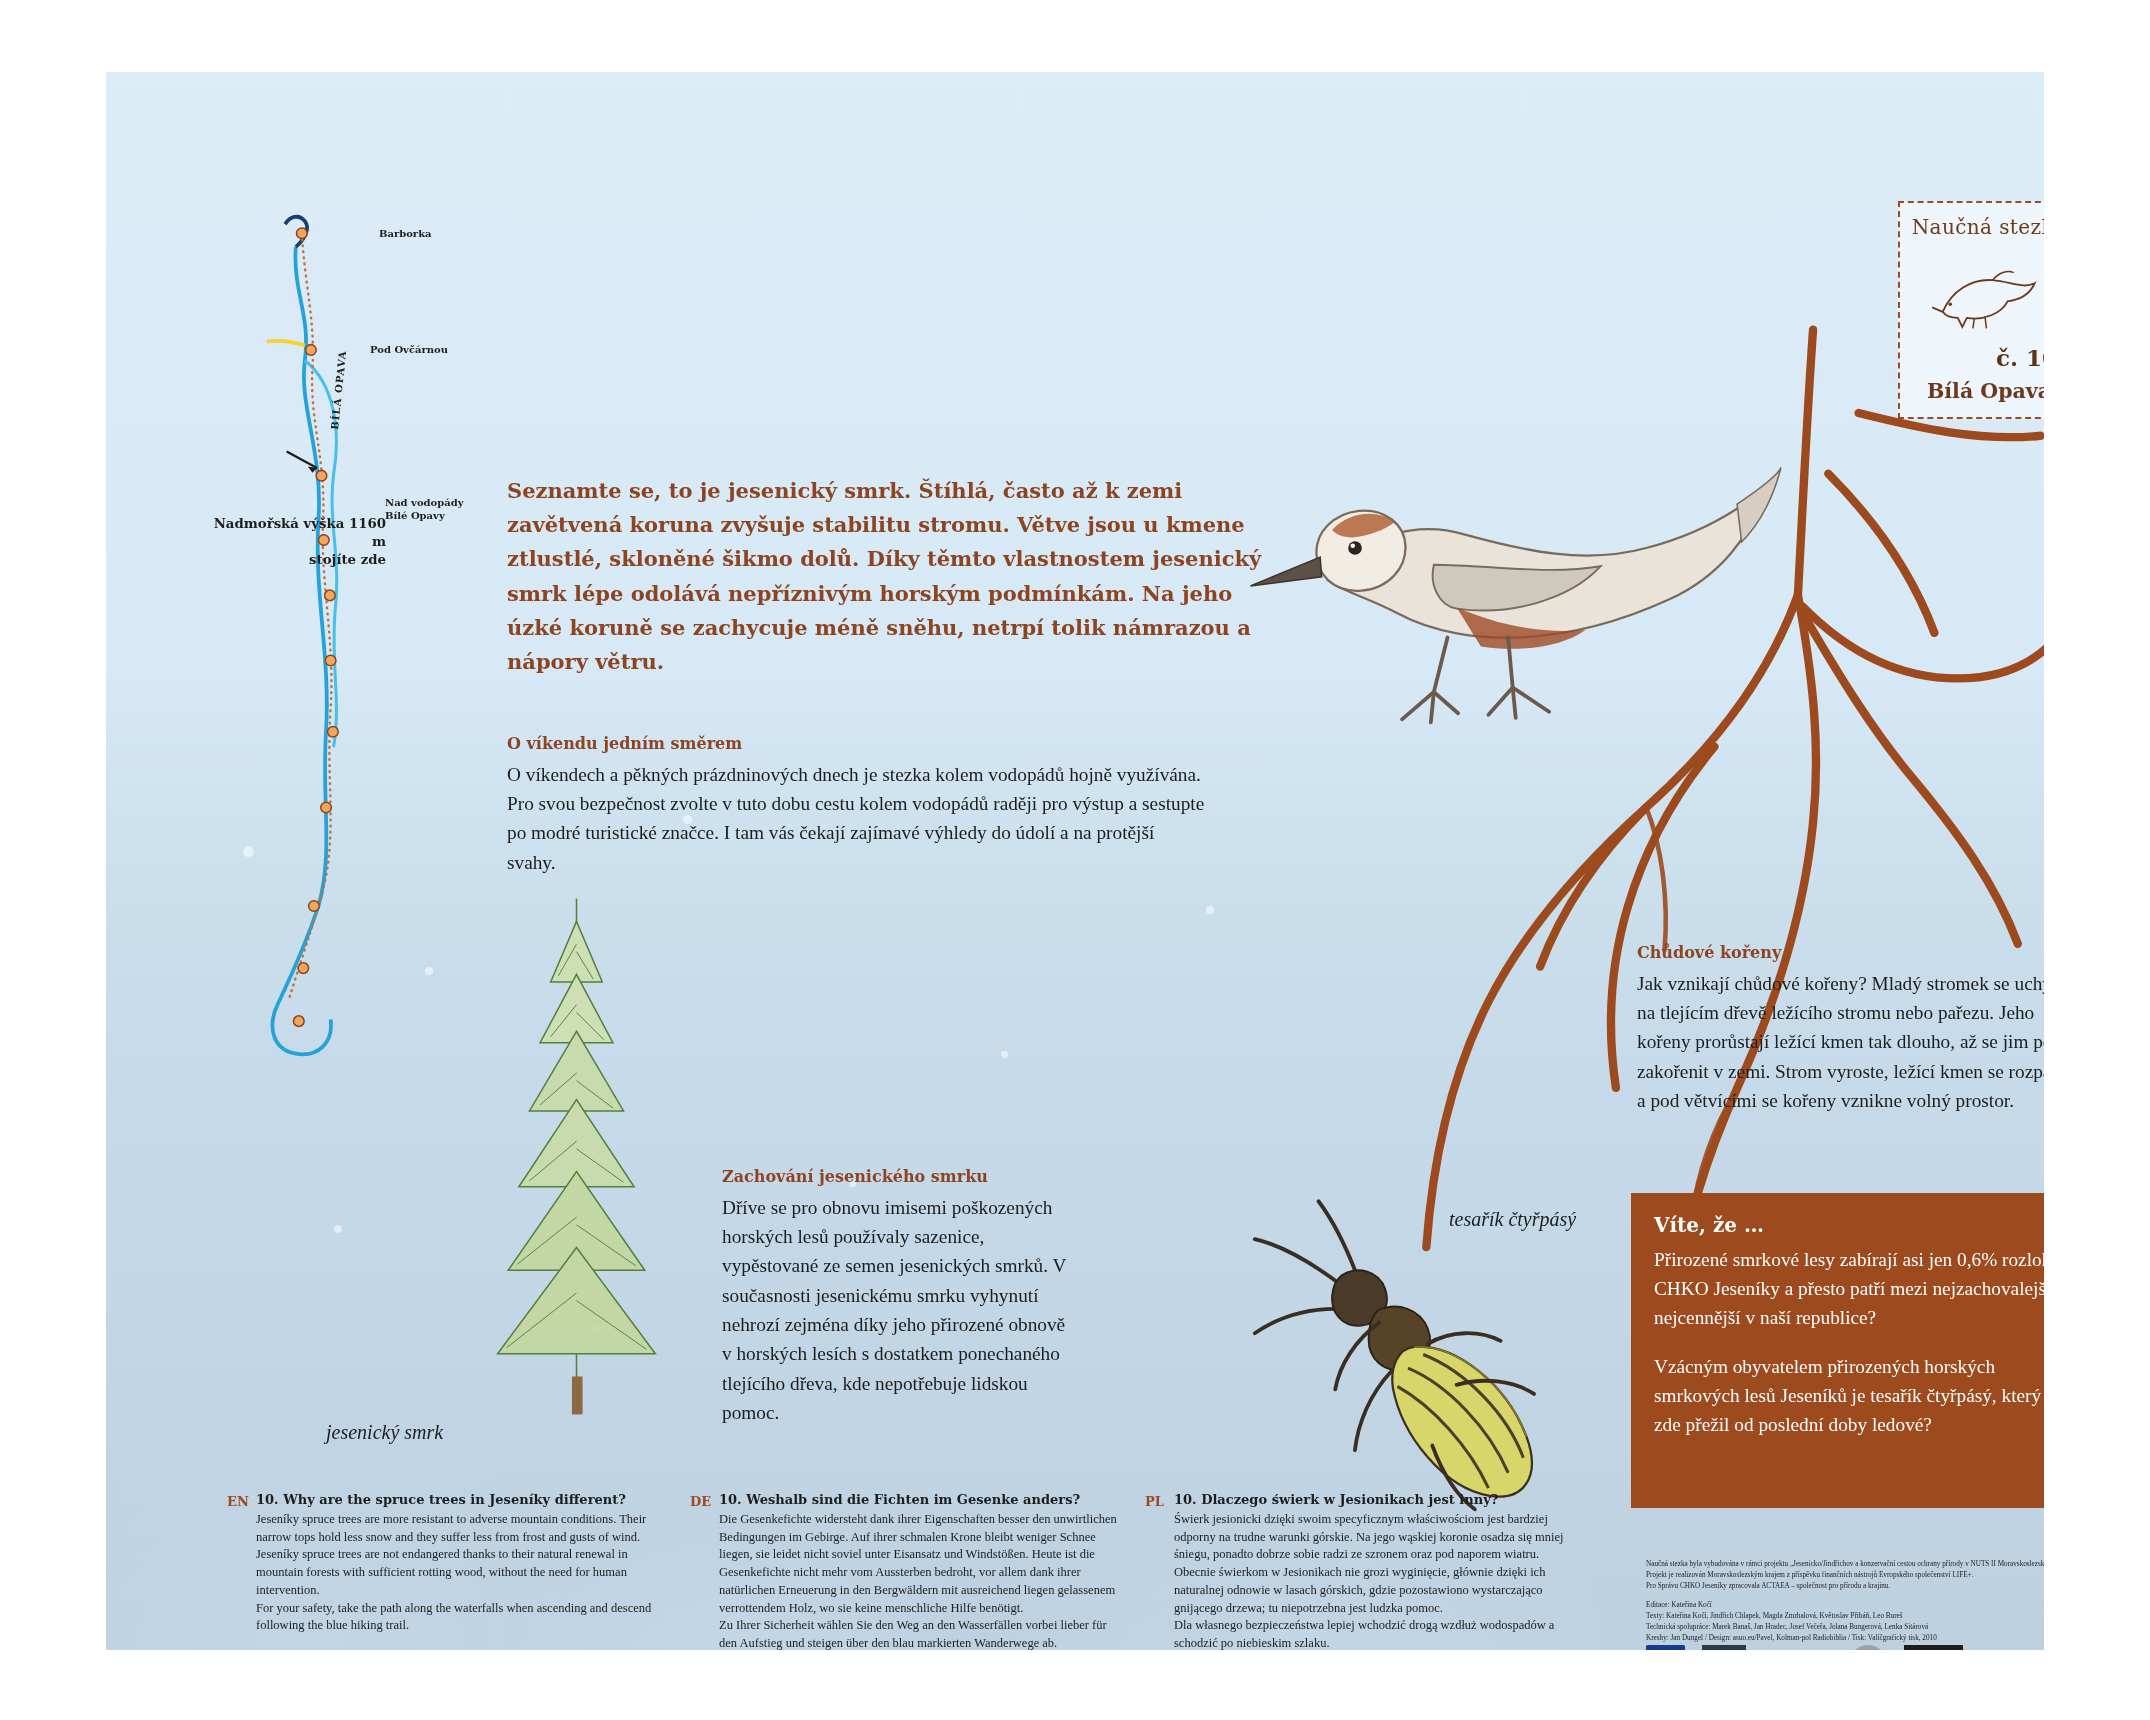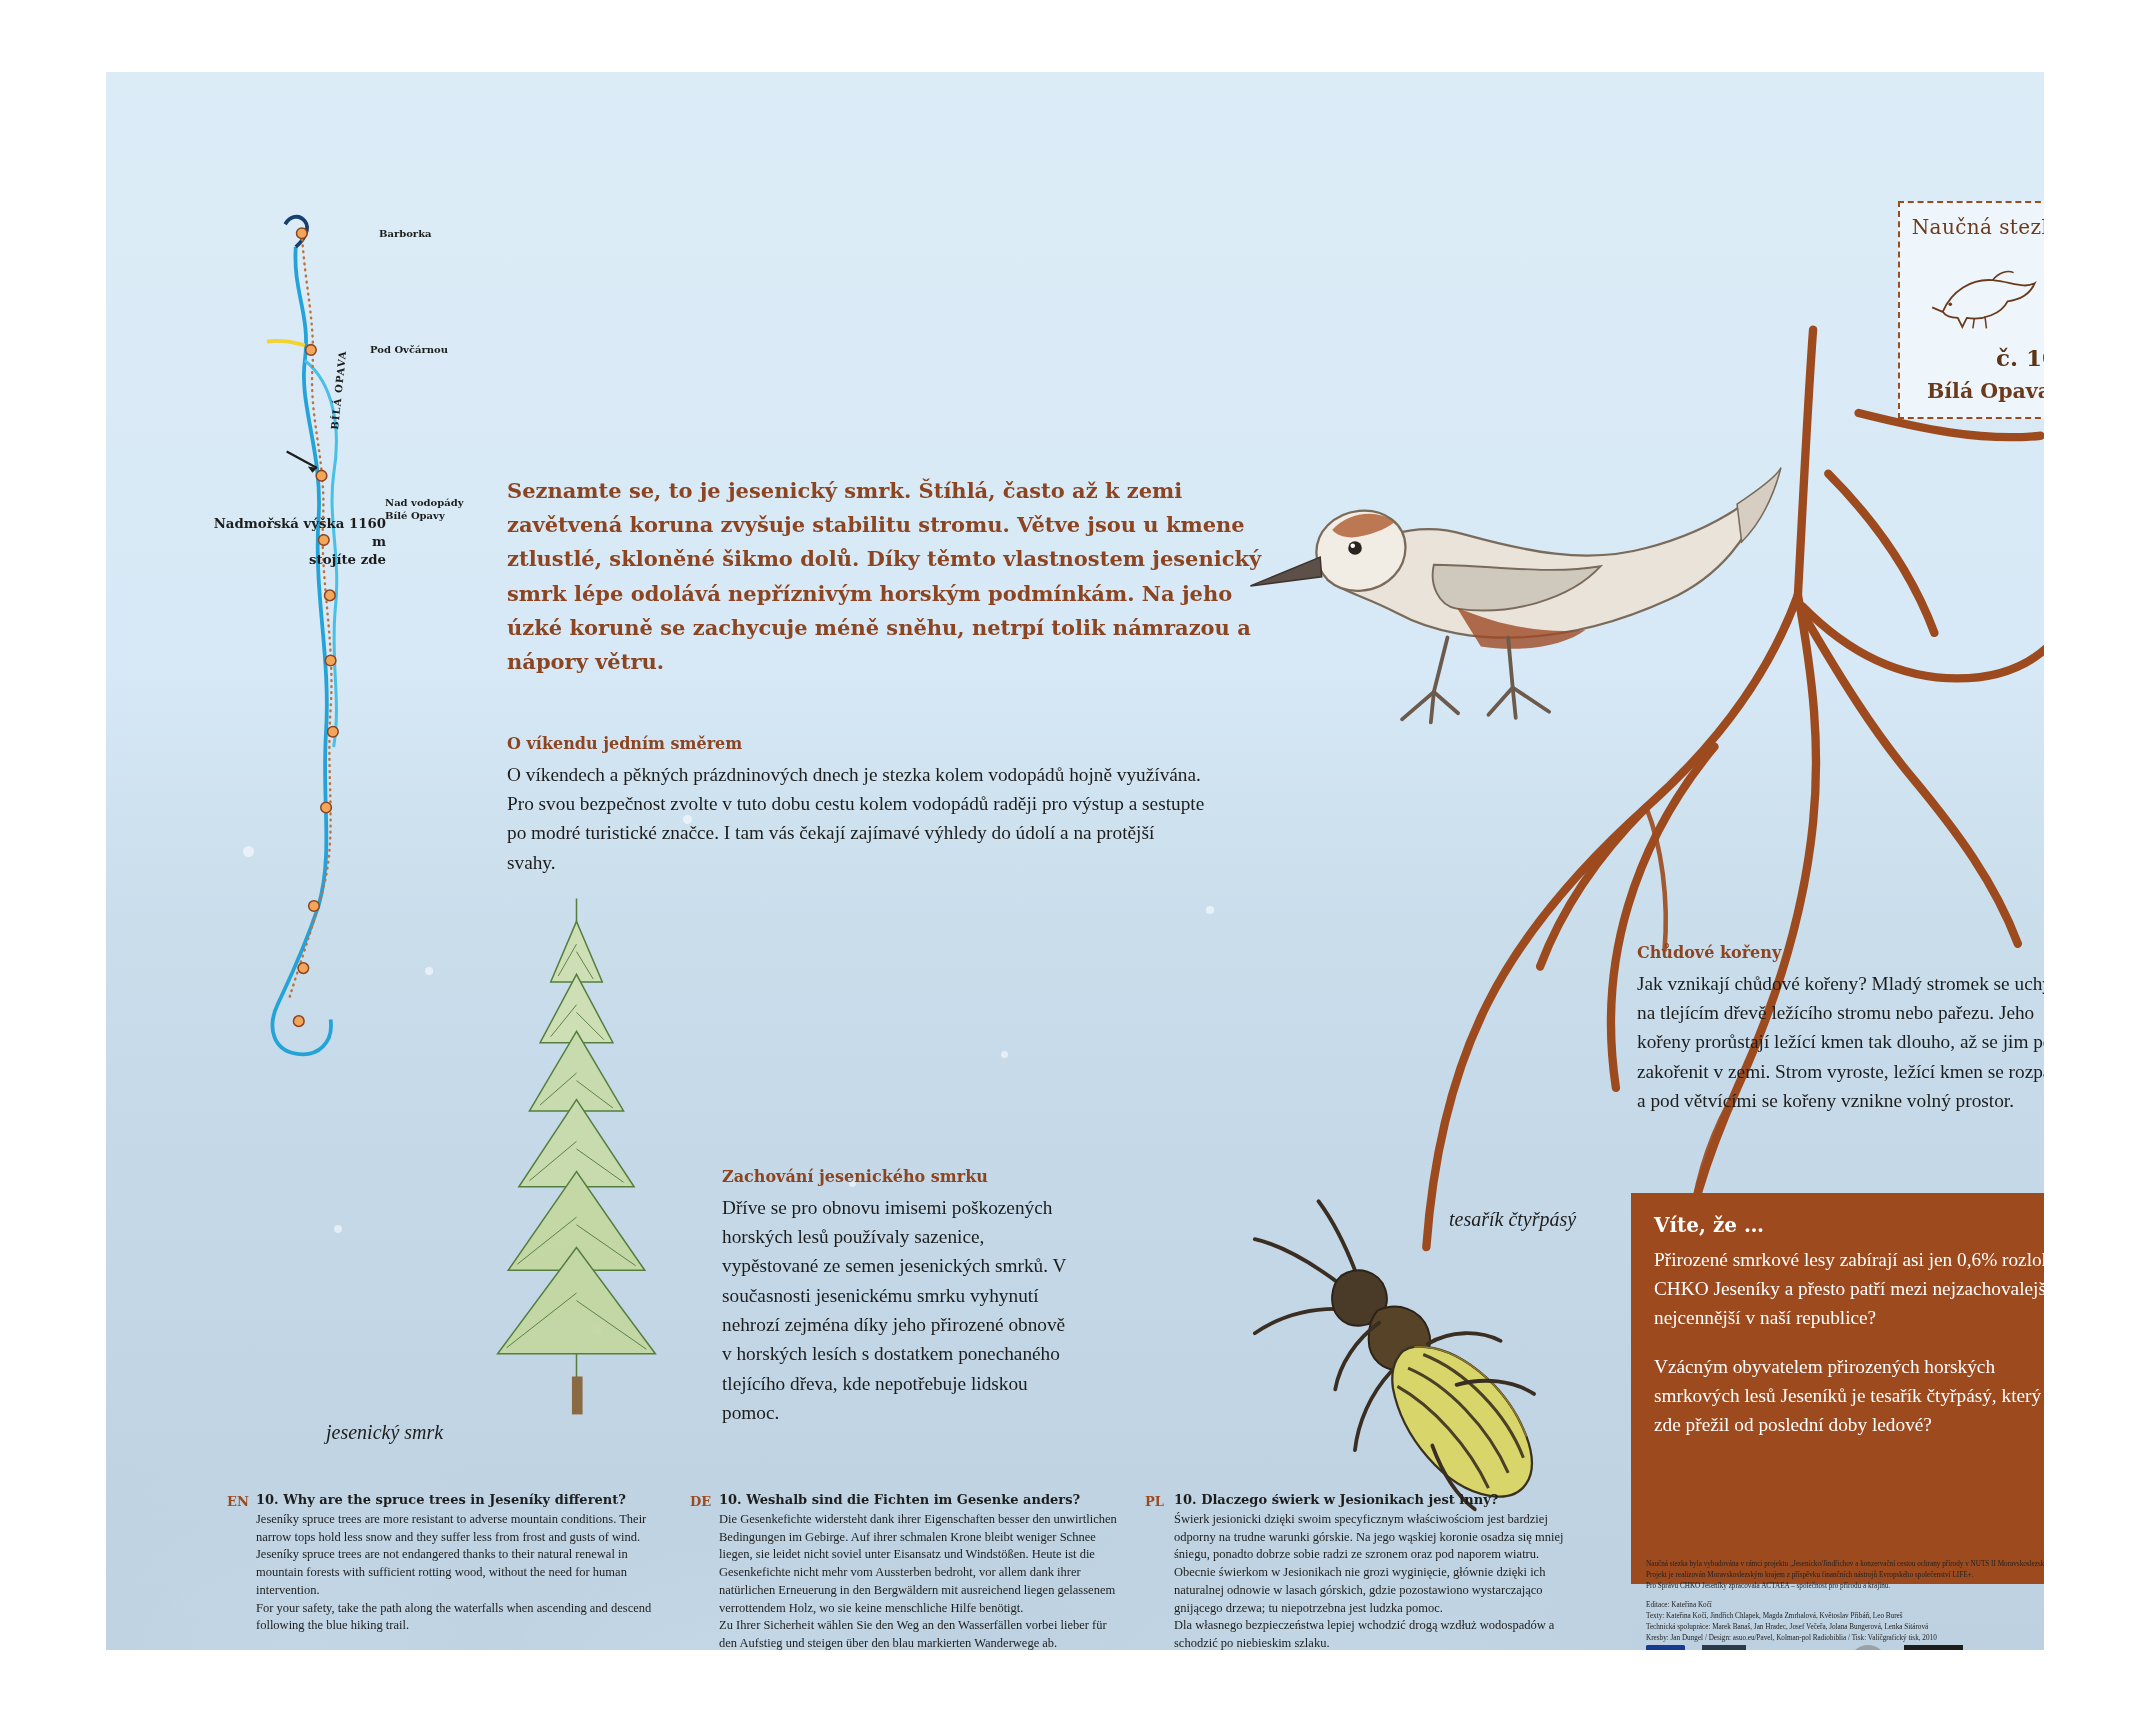--- a/index.html
+++ b/index.html
@@ -102,21 +102,21 @@
     top: 871px;
     width: 455px;
   }
 
   
   #didyouknow {
     position: absolute;
     left: 1525px;
     top: 1121px;
     width: 463px;
-    height: 391px;
+    height: 315px;
     background: #9c4a1e;
     color: #ffffff;
     padding: 20px 23px 0 23px;
     box-sizing: border-box;
   }
   #didyouknow .dyk-head {
     font-family: "DejaVu Serif", serif;
     font-weight: bold;
     font-size: 20px;
     margin-bottom: 9px;

